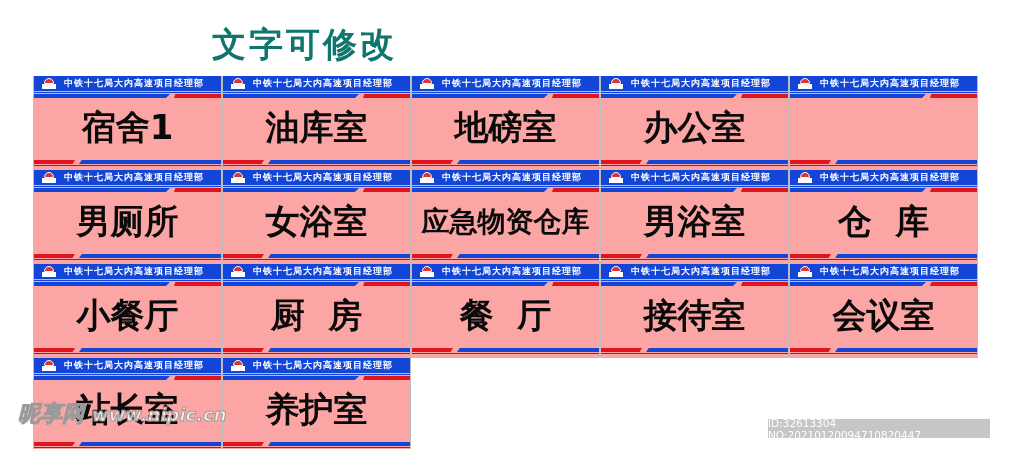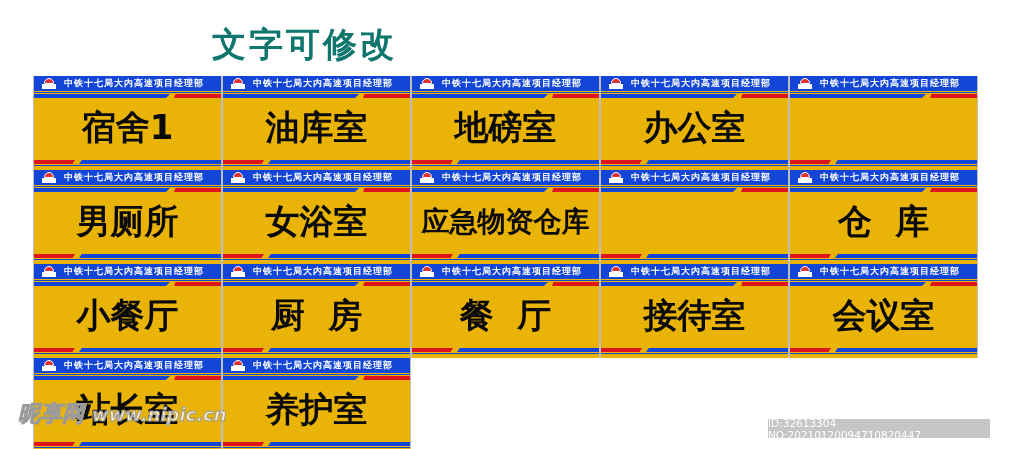--- a/index.html
+++ b/index.html
@@ -7,21 +7,21 @@
     width:1024px; height:449px; position:relative; overflow:hidden;
     background:#ffffff;
     font-family:"DejaVu Sans", sans-serif;
   }
   .title {
     position:absolute; left:212px; top:22px;
     font-size:34px; font-weight:bold; letter-spacing:3px; color:#0f766e;
   }
   .grid { position:absolute; left:33px; top:76px; }
   .sign {
-    position:absolute; width:189px; height:94px; background:#eab308;
+    position:absolute; width:189px; height:94px; background:#fca5a5;
     box-sizing:border-box; border-left:1px solid #bdbdbd; border-right:1px solid #bdbdbd;
   }
   .hdr {
     position:absolute; left:0; top:0; right:0; height:15px;
     background:#1346d6; color:#fff; font-size:9px; font-weight:bold;
     display:flex; align-items:center; letter-spacing:1px;
   }
   .logo {
     width:14px; height:11px; margin-left:8px; margin-right:8px; position:relative;
   }
@@ -223,20 +223,21 @@
           <span class="top"></span>
           <span class="bot"></span>
         </span>
         <span>中铁十七局大内高速项目经理部</span>
       </div>
       <div class="hdr-line"></div>
       <div class="stripe-top">
         <span class="b"></span>
         <span class="r"></span>
       </div>
+      <div class="body-text">男浴室</div>
       <div class="stripe-bot">
         <span class="r"></span>
         <span class="b"></span>
       </div>
       <div class="bot-line"></div>
     </div>
     <div class="sign" style="left: 756px; top: 94px;">
       <div class="hdr">
         <span class="logo">
           <span class="top"></span>

